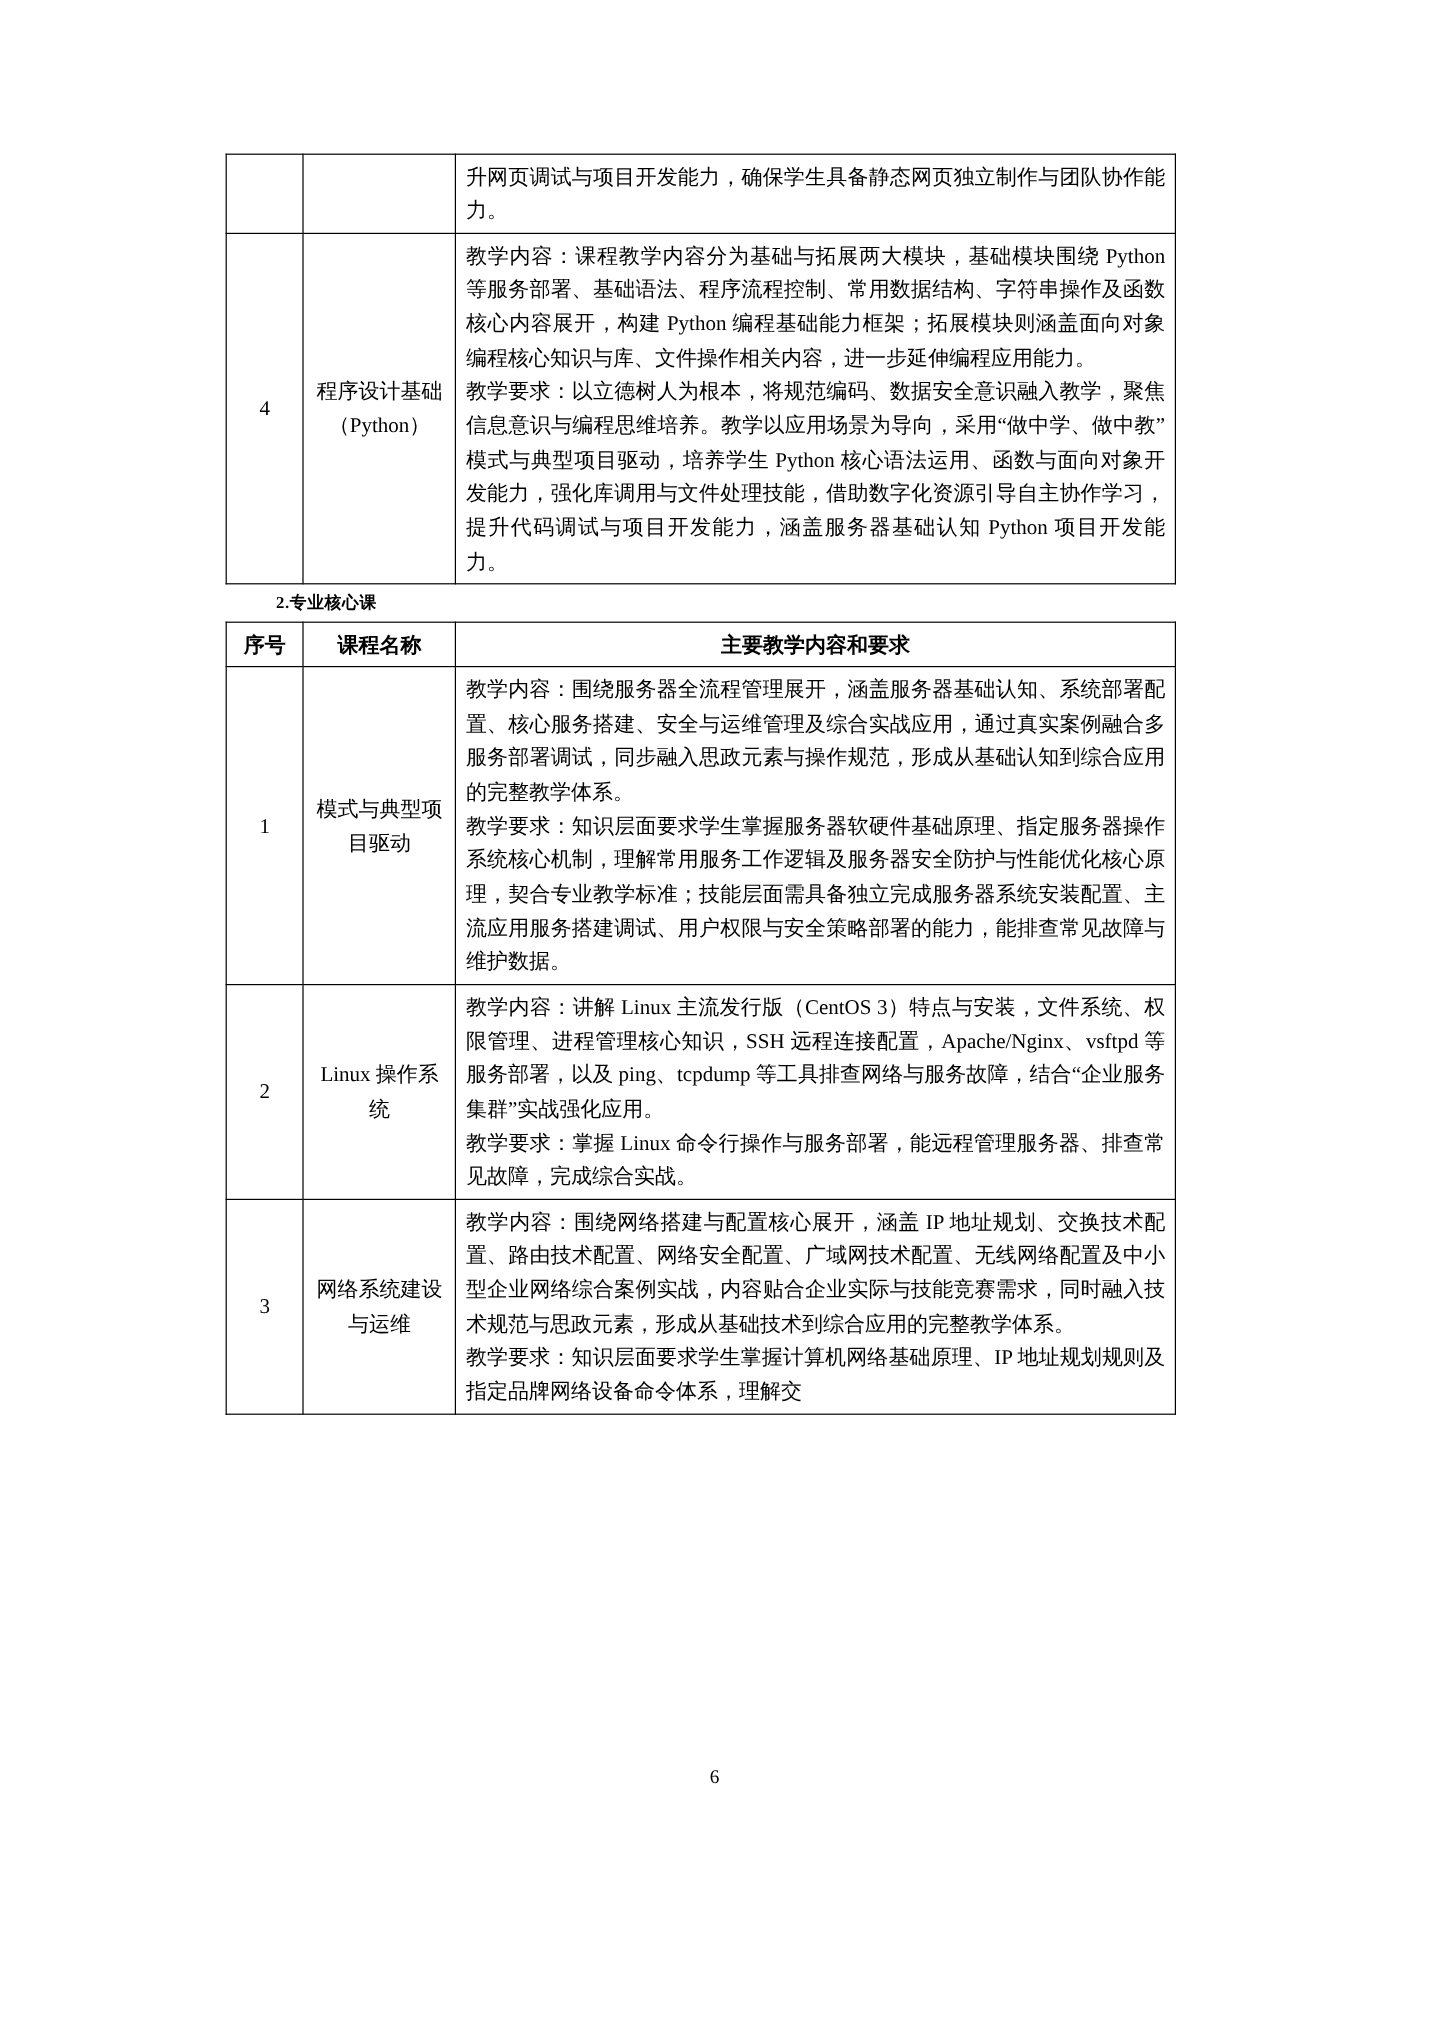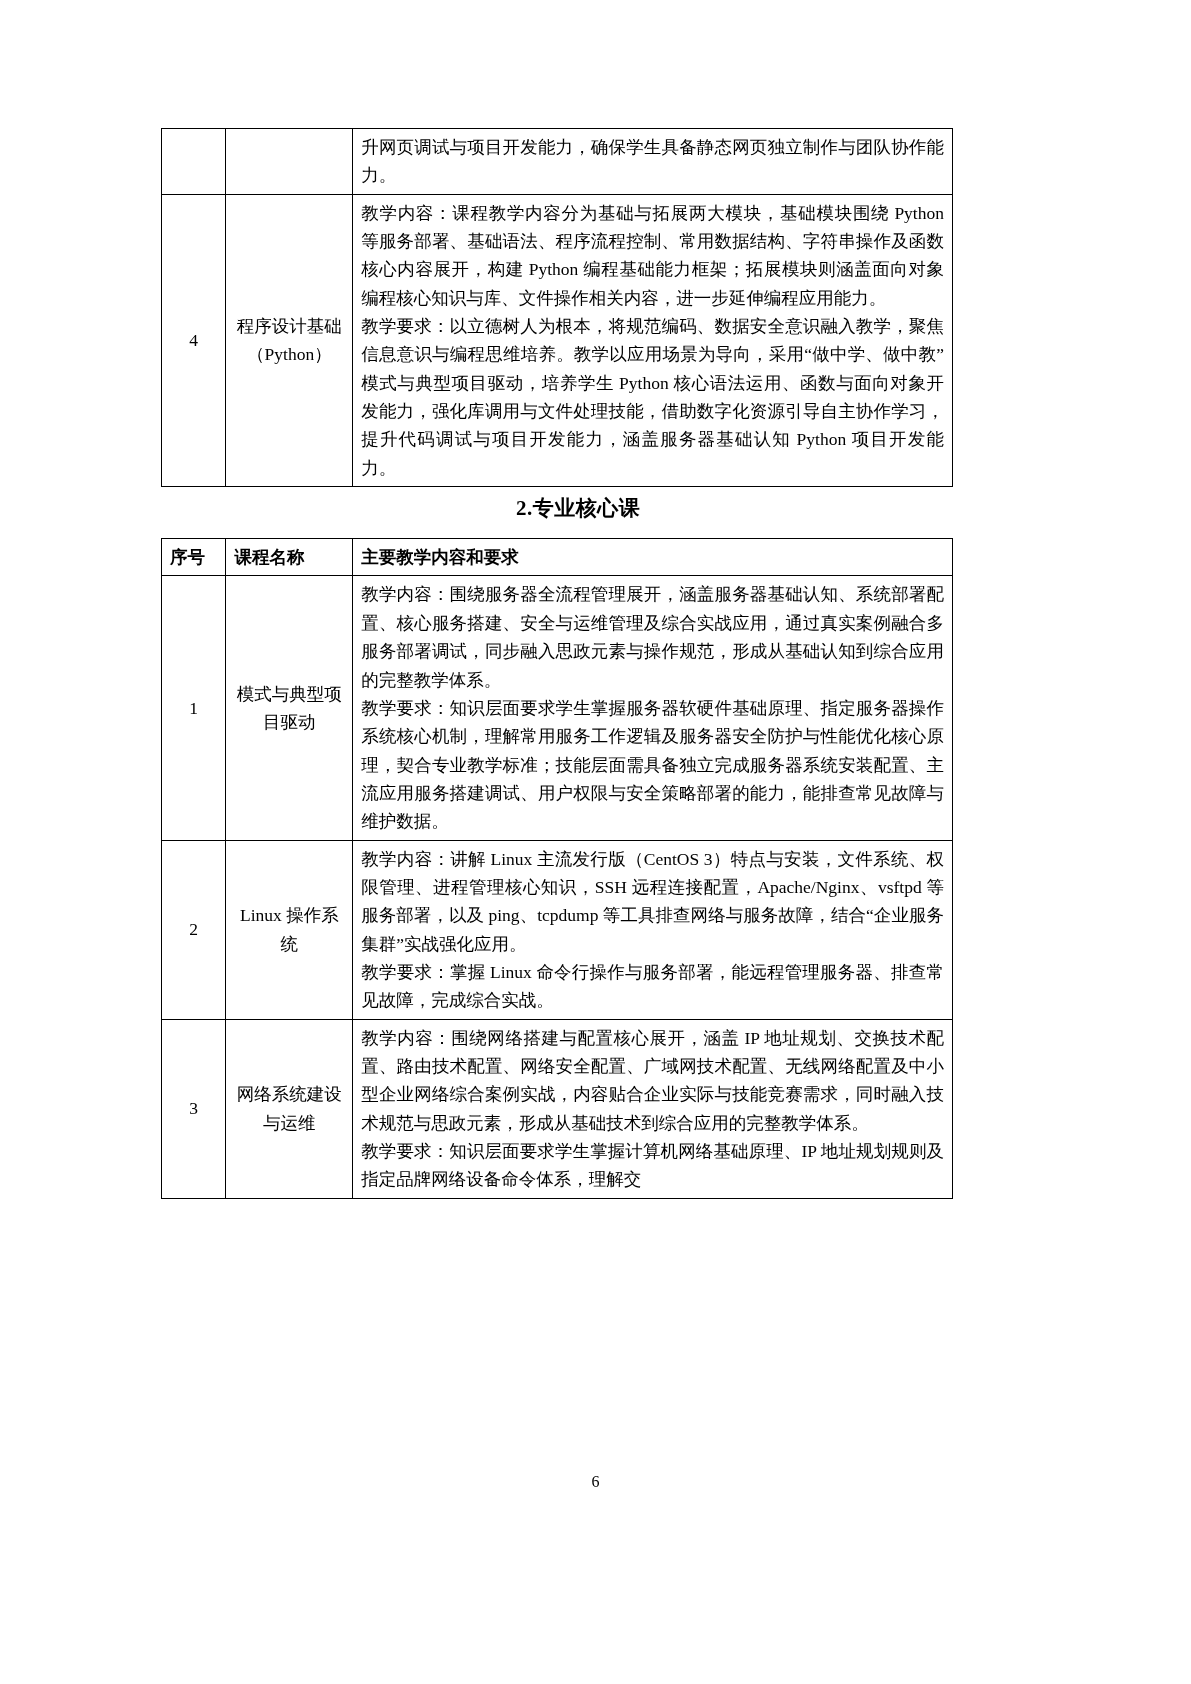--- a/index.html
+++ b/index.html
@@ -12,21 +12,21 @@
     width: 1191px;
     height: 1684px;
     margin: 0 auto;
     background: #ffffff;
     font-family: "Liberation Serif", "DejaVu Serif", serif;
     color: #000000;
     box-sizing: border-box;
   }
   .content {
     position: absolute;
-    left: 161px;
+    left: 188px;
     top: 128px;
     width: 792px;
   }
   table.doc-table {
     border-collapse: collapse;
     width: 792px;
     table-layout: fixed;
   }
   table.doc-table td, table.doc-table th {
     border: 1px solid #000000;
@@ -49,32 +49,31 @@
     vertical-align: top;
     padding-top: 6px;
     padding-bottom: 6px;
   }
   .cell-body p {
     margin: 0;
     text-align: justify;
     text-justify: inter-ideograph;
   }
   .head-cell {
-    text-align: left;
+    text-align: center;
     font-weight: bold;
     font-size: 18.5px;
     padding: 7px 4px;
   }
   .section-title {
-    font-size: 21px;
+    font-size: 14px;
     font-weight: bold;
-    margin: 7px 0 16px 42px;
+    margin: 7px 0 6px 42px;
     font-family: "Liberation Serif", "DejaVu Serif", serif;
     letter-spacing: 0.5px;
-    text-align: center;
   }
   .top-table { margin-top: 0; }
   .page-number {
     position: absolute;
     left: 0;
     right: 0;
     top: 1473px;
     text-align: center;
     font-size: 16px;
     font-family: "Liberation Serif", "DejaVu Serif", serif;

